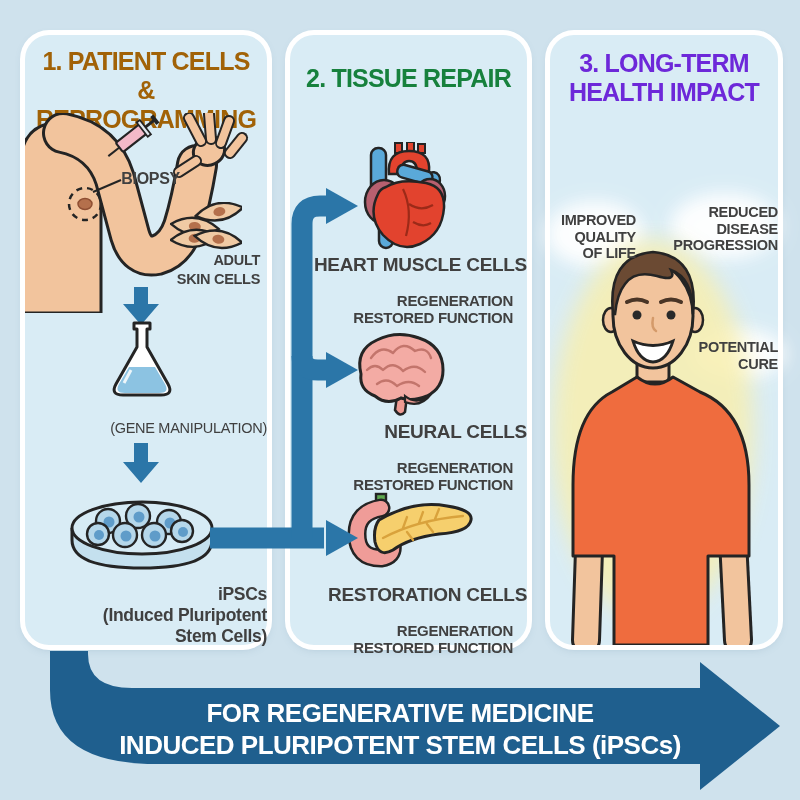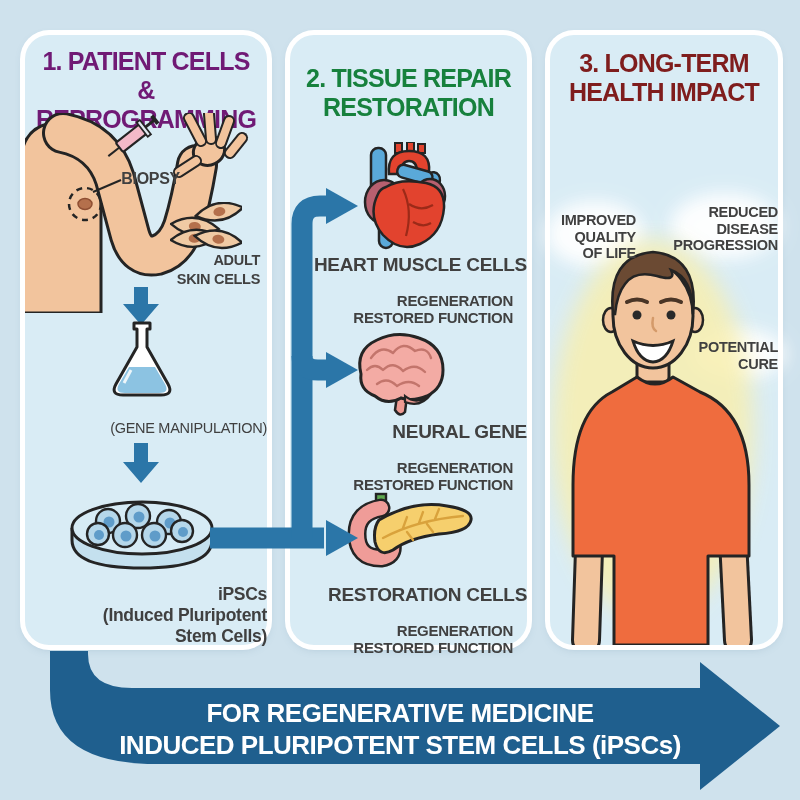--- a/index.html
+++ b/index.html
@@ -5,21 +5,21 @@
   html,body{margin:0;padding:0;background:#cfe2ed;}
   .stage{position:relative;width:800px;height:800px;background:#cfe2ed;overflow:hidden;
          font-family:"Liberation Sans",sans-serif;color:#161616;}
   .panel{position:absolute;top:35px;height:610px;background:#d9ecf5;border-radius:24px;
          box-shadow:0 0 0 5px #ffffff,0 3px 10px rgba(90,125,155,.35);}
   #panel1{left:25px;width:242px;}
   #panel2{left:290px;width:237px;}
   #panel3{left:550px;width:228px;}
   .hdg{position:absolute;left:0;right:0;text-align:center;font-weight:800;
        font-size:25px;line-height:29px;letter-spacing:-0.8px;}
-  .hdg1{color:#701a75;} .hdg2{color:#17813d;} .hdg3{color:#7f1d1d;}
+  .hdg1{color:#a16207;} .hdg2{color:#17813d;} .hdg3{color:#6d28d9;}
   .lbl{position:absolute;text-align:right;color:#404040;letter-spacing:-0.3px;}
   .b800{font-weight:800;}
   .b600{font-weight:400;}
   .svgabs{position:absolute;}
   .cloud{position:absolute;background:#ffffff;border-radius:50%;filter:blur(9px);opacity:.95;}
   #overlay{position:absolute;left:0;top:0;z-index:6;pointer-events:none;}
   .bannertxt{position:absolute;left:100px;top:697px;width:600px;z-index:7;text-align:center;
              color:#ffffff;font-weight:800;font-size:26px;line-height:32px;letter-spacing:-0.5px;}
   .p2name{font-size:19px;line-height:22px;left:0;right:0;}
   .p2sub{font-size:15px;line-height:17.5px;left:0;right:14px;font-weight:700;margin-top:16px;}
@@ -130,21 +130,20 @@
     <div class="lbl b800" style="left:0;right:0;top:549px;font-size:17.5px;line-height:21px">
       <div>iPSCs</div>
       <div>(Induced Pluripotent</div>
       <div>Stem Cells)</div>
     </div>
   </div>
 
   <div class="panel" id="panel2">
     <div class="hdg hdg2" style="top:29px">
       <div>2. TISSUE REPAIR</div>
-      <div>RESTORATION</div>
     </div>
 
     <svg class="svgabs" style="left:67px;top:107px" width="96" height="110" viewBox="0 0 96 110">
       <rect x="14" y="6" width="15" height="48" rx="7" fill="#5aa9d9" stroke="#242424" stroke-width="2.5"></rect>
       <rect x="66" y="30" width="14" height="52" rx="7" fill="#5aa9d9" stroke="#242424" stroke-width="2.5" transform="rotate(9 73 56)"></rect>
       <rect x="22" y="70" width="14" height="36" rx="7" fill="#5aa9d9" stroke="#242424" stroke-width="2.5"></rect>
       <rect x="38" y="1" width="7" height="10" fill="#e2432e" stroke="#242424" stroke-width="2"></rect>
       <rect x="50" y="0" width="7" height="10" fill="#e2432e" stroke="#242424" stroke-width="2"></rect>
       <rect x="61" y="2" width="7" height="9" fill="#e2432e" stroke="#242424" stroke-width="2"></rect>
       <path d="M 32 32 Q 30 9 52 9 Q 74 9 72 30 L 60 30 Q 60 19 52 19 Q 44 19 44 32 Z" fill="#e2432e" stroke="#242424" stroke-width="2.5"></path>
@@ -157,21 +156,21 @@
     <div class="lbl b800 p2name" style="top:219px">HEART MUSCLE CELLS</div>
     <div class="lbl p2sub" style="top:241px">REGENERATION</div>
     <div class="lbl p2sub" style="top:258px">RESTORED FUNCTION</div>
 
     <svg class="svgabs" style="left:57px;top:291px" width="104" height="92" viewBox="0 0 104 92">
       <path d="M 50 70 Q 56 74 60 70 L 58 86 Q 53 92 48 84 Z" fill="#ee9a92" stroke="#242424" stroke-width="2.5"></path>
       <path d="M 14 48 Q 8 24 30 14 Q 50 4 72 12 Q 96 20 96 44 Q 96 62 80 70 Q 66 76 54 72 Q 40 80 28 70 Q 12 64 14 48 Z" fill="#f3aba4" stroke="#242424" stroke-width="3"></path>
       <path d="M 58 70 Q 70 80 84 68 Q 74 82 58 76 Z" fill="#ee9a92" stroke="#242424" stroke-width="2.2"></path>
       <path d="M 24 32 Q 34 18 46 27 M 46 27 Q 56 14 68 25 M 68 25 Q 80 20 84 32 M 20 44 Q 28 36 36 44 M 36 44 Q 46 34 56 45 M 56 45 Q 68 36 78 46 M 30 58 Q 40 50 50 60 M 50 60 Q 62 52 72 60" stroke="#c3756c" stroke-width="2.4" fill="none" stroke-linecap="round"></path>
     </svg>
-    <div class="lbl b800 p2name" style="top:386px">NEURAL GENE</div>
+    <div class="lbl b800 p2name" style="top:386px">NEURAL CELLS</div>
     <div class="lbl p2sub" style="top:408px">REGENERATION</div>
     <div class="lbl p2sub" style="top:425px">RESTORED FUNCTION</div>
 
     <svg class="svgabs" style="left:57px;top:457px" width="130" height="88" viewBox="0 0 130 88">
       <rect x="29" y="2" width="10" height="15" fill="#5ea84e" stroke="#242424" stroke-width="2.4"></rect>
       <path d="M 34 16 Q 10 20 10 42 Q 10 66 34 66 Q 47 64 45 53" stroke="#242424" stroke-width="19" fill="none" stroke-linecap="round"></path>
       <path d="M 34 16 Q 10 20 10 42 Q 10 66 34 66 Q 47 64 45 53" stroke="#ef9c98" stroke-width="14" fill="none" stroke-linecap="round"></path>
       <path d="M 32 28 Q 66 8 100 14 Q 126 18 124 28 Q 122 40 92 42 Q 62 46 46 58 Q 32 66 28 50 Q 26 36 32 28 Z" fill="#f6cf6d" stroke="#242424" stroke-width="3"></path>
       <path d="M 36 46 Q 70 28 116 24 M 56 36 L 60 25 M 72 31 L 76 20 M 88 27 L 92 17 M 60 40 L 66 48 M 80 32 L 86 40" stroke="#d9a23c" stroke-width="2.3" fill="none" stroke-linecap="round"></path>
     </svg>

